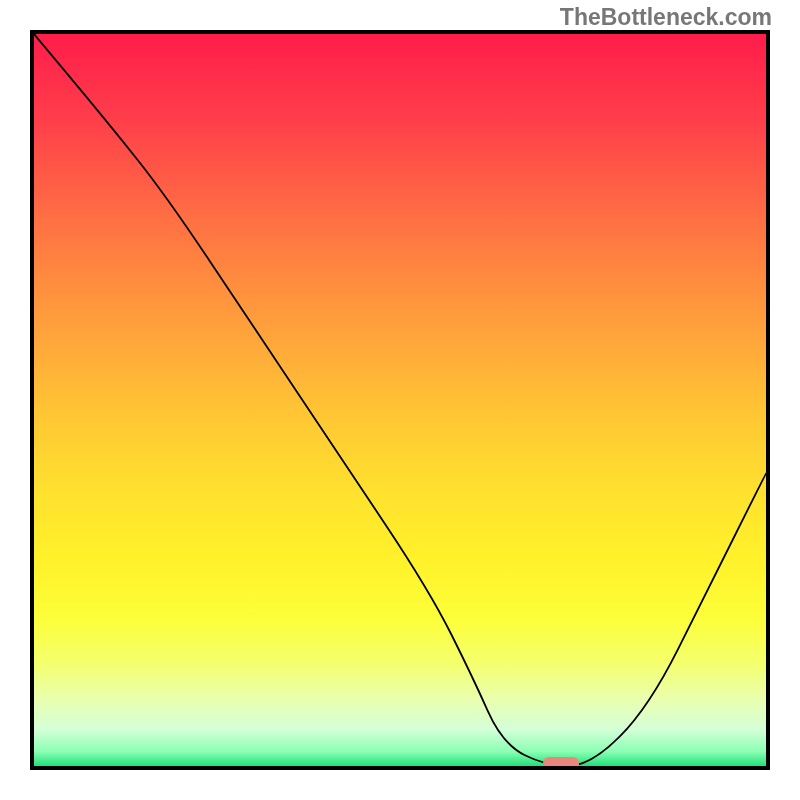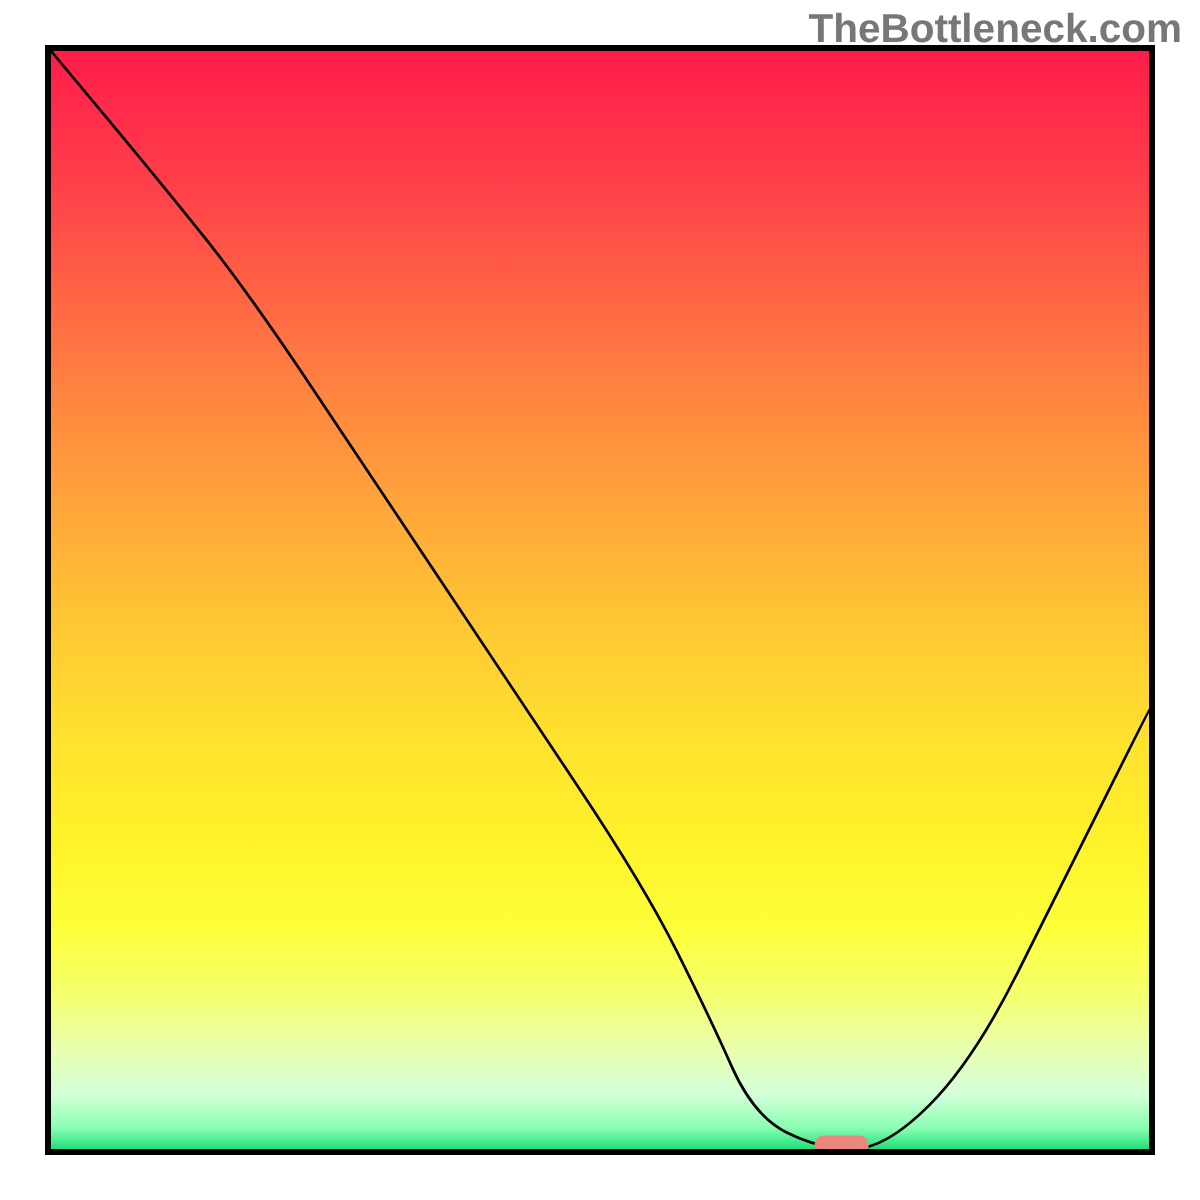--- a/index.html
+++ b/index.html
@@ -5,23 +5,23 @@
   * { margin: 0; padding: 0; box-sizing: border-box; }
   html, body { width: 800px; height: 800px; overflow: hidden; background: #fff; }
   .chart-container {
     position: relative;
     width: 800px;
     height: 800px;
   }
   .watermark {
     position: absolute;
     top: 4px;
-    right: 12px;
+    right: 28px;
     font-family: Arial, Helvetica, sans-serif;
-    font-size: 27px;
+    font-size: 23px;
     font-weight: bold;
     color: #777;
     z-index: 10;
   }
   .plot-frame {
     position: absolute;
     left: 30px;
     top: 30px;
     width: 740px;
     height: 740px;

